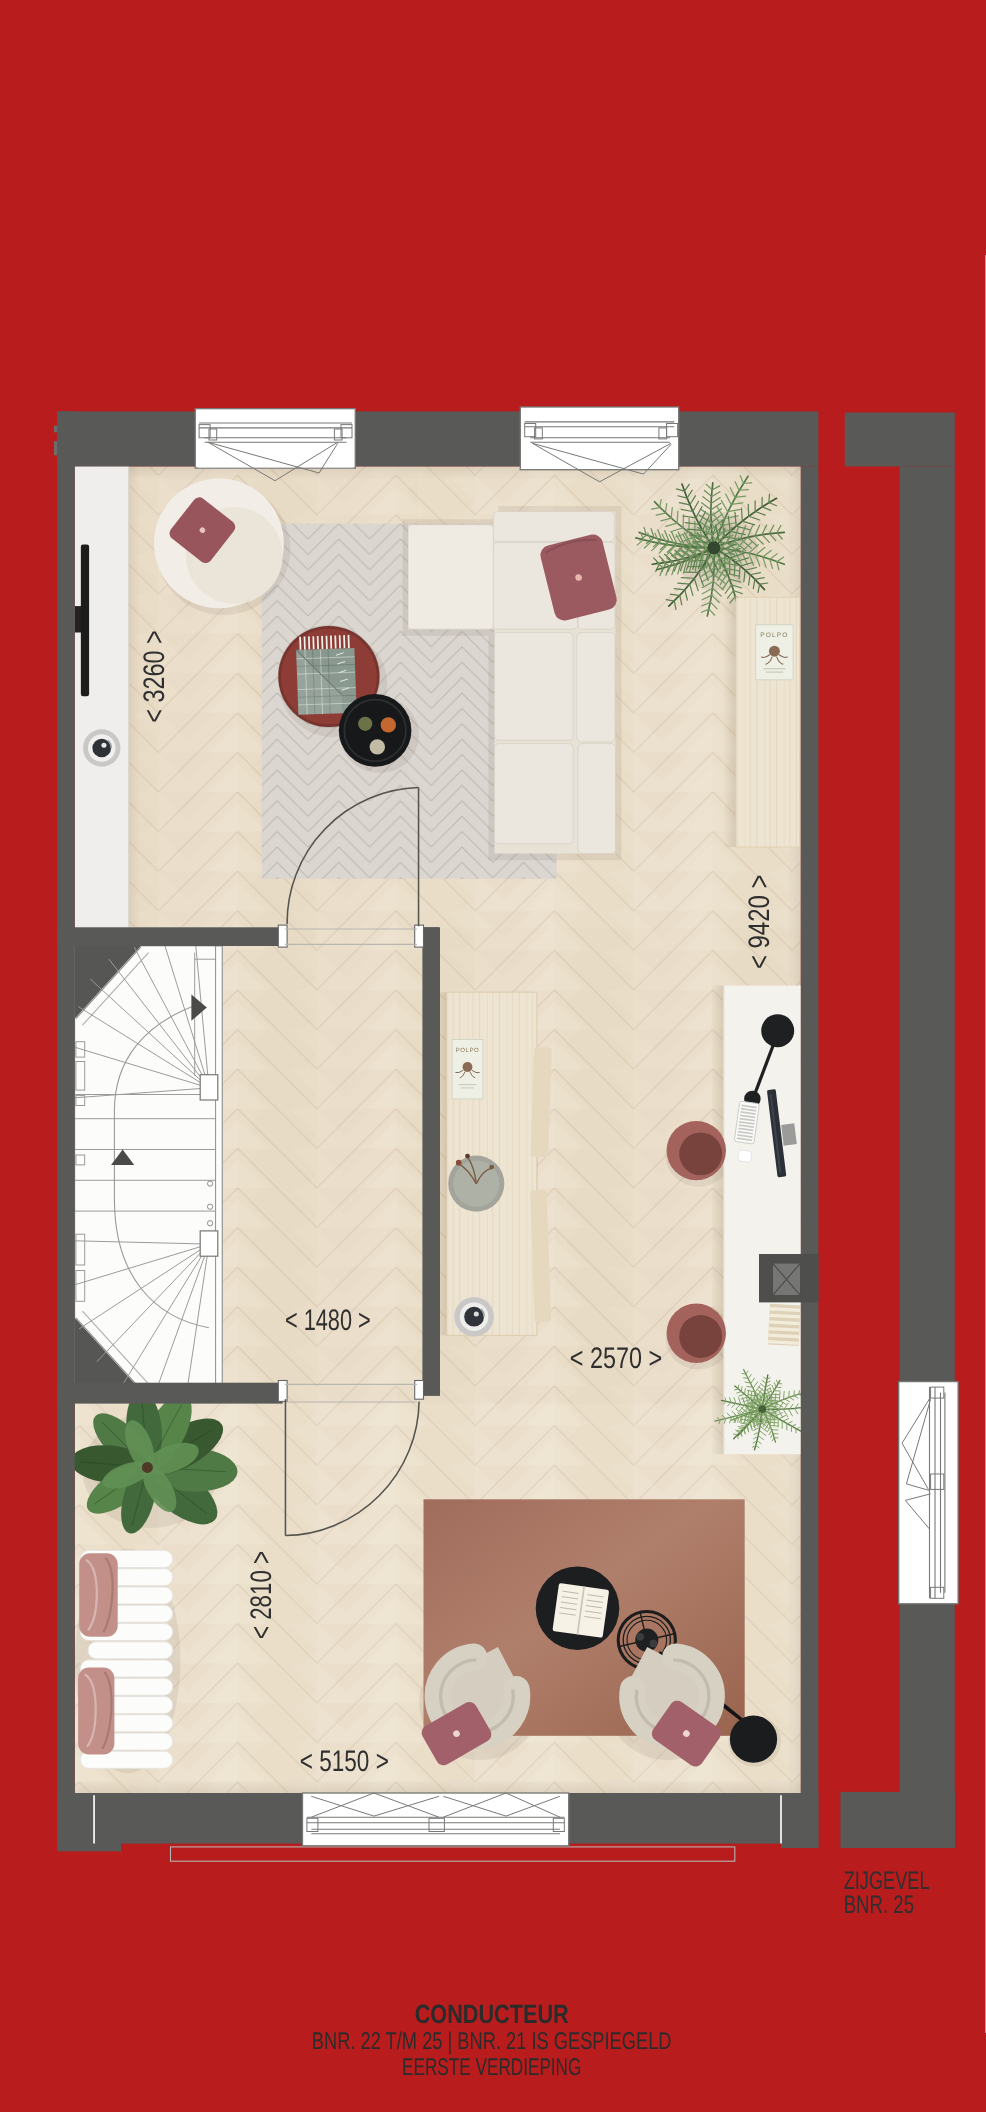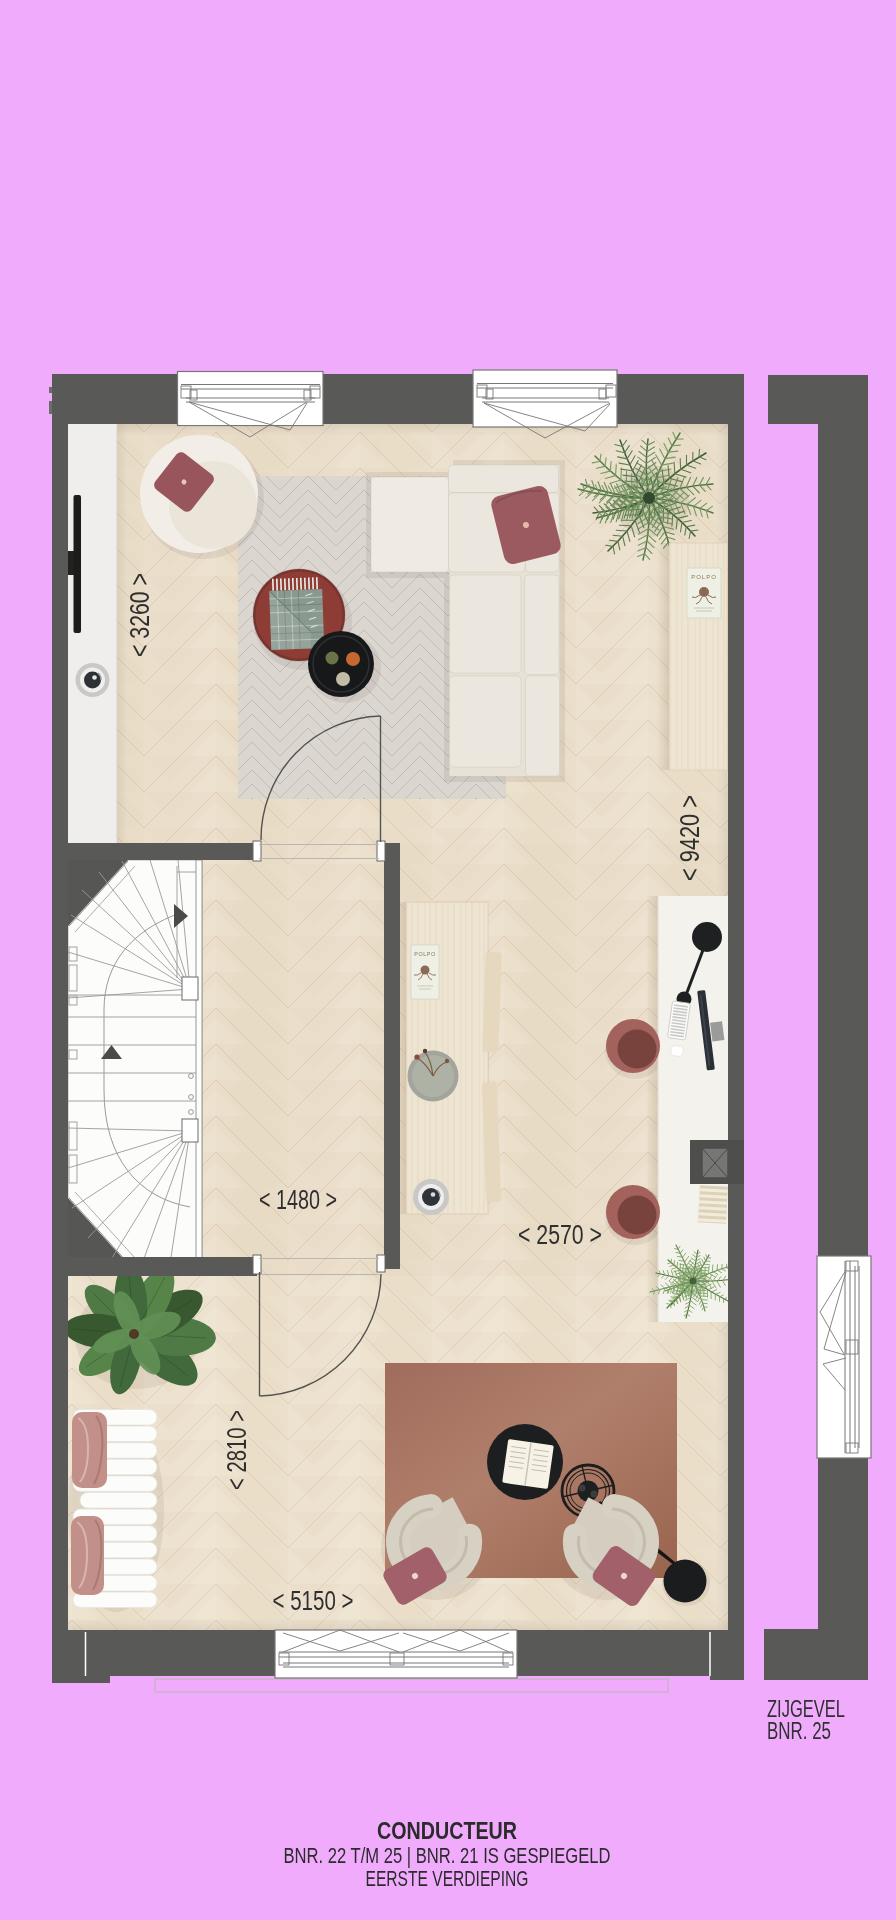--- a/index.html
+++ b/index.html
@@ -1,16 +1,16 @@
 <!DOCTYPE html>
 <html><head>
 <meta charset="utf-8">
 <style>
   html,body{margin:0;padding:0;background:#ffffff;}
-  #page{position:relative;width:896px;height:1920px;background:#f0abfc;overflow:hidden;
+  #page{position:relative;width:896px;height:1920px;background:#b91c1c;overflow:hidden;
         font-family:"Liberation Sans", sans-serif;}
   svg{display:block;}
 </style>
 </head>
 <body>
 <div id="page">
 <svg width="896" height="1920" viewBox="0 0 896 1920">
 <defs>
   <pattern id="hb" width="144" height="36" patternUnits="userSpaceOnUse">
     <rect width="144" height="36" fill="#e9ddc8"></rect>

